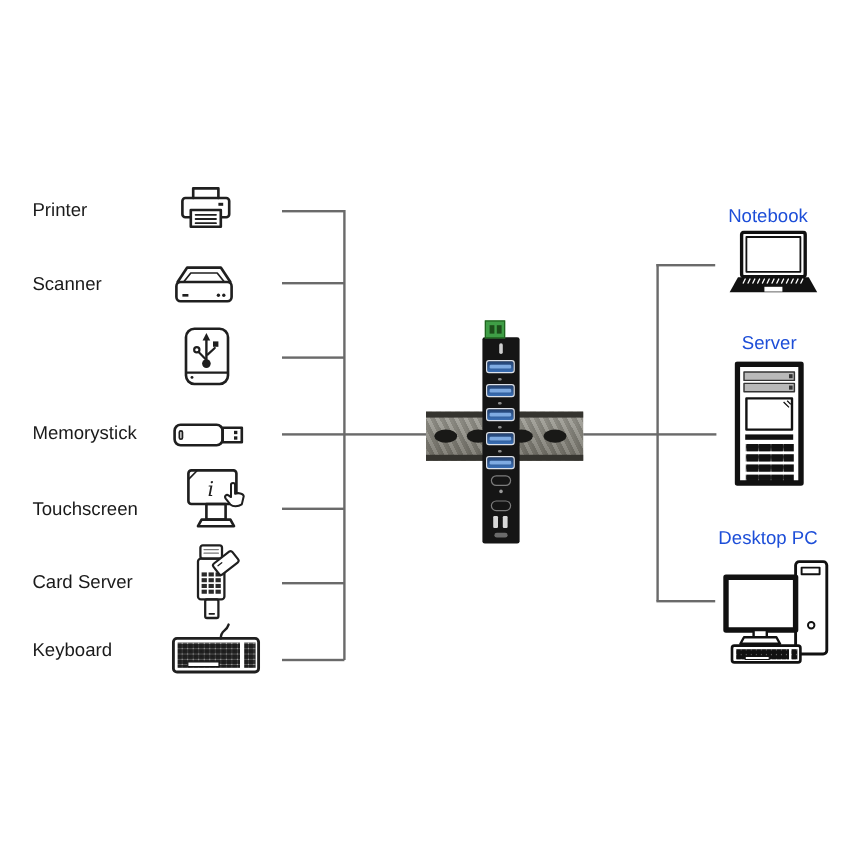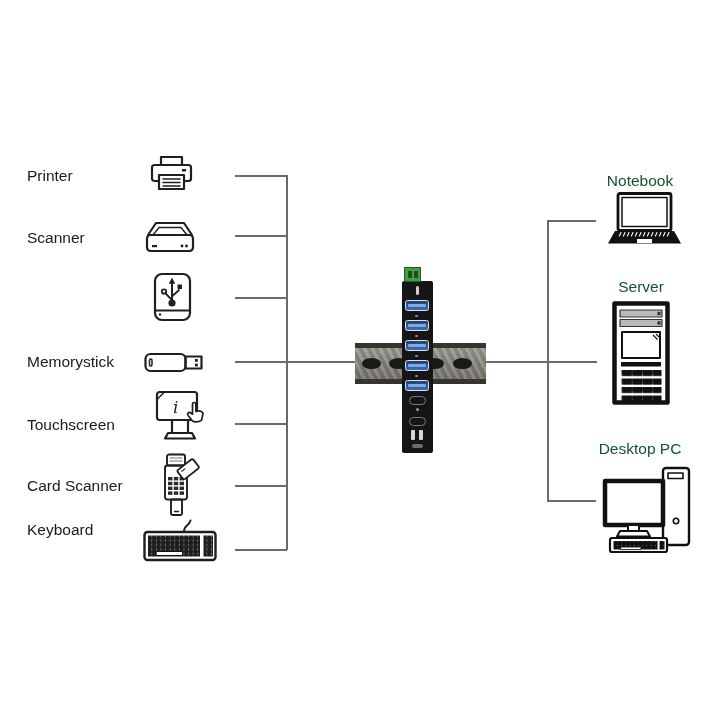--- a/index.html
+++ b/index.html
@@ -1,20 +1,20 @@
 <!DOCTYPE html>
 <html><head>
 <meta charset="utf-8">
 <style>
   html,body{margin:0;padding:0;background:#fff;}
   .canvas{position:relative;width:720px;height:715px;background:#ffffff;overflow:hidden;
           font-family:"Liberation Sans", sans-serif;color:#1a1a1a;padding-left:45px;}
   .lbl{position:absolute;font-size:15.5px;line-height:17px;color:#1a1a1a;white-space:nowrap;}
   .lbl.wrap{white-space:normal;width:118px;}
-  .rlbl{position:absolute;font-size:15.5px;line-height:17px;color:#14532d;width:110px;text-align:center;}
+  .rlbl{position:absolute;font-size:15.5px;line-height:17px;color:#1d4ed8;width:110px;text-align:center;}
   .icon{position:absolute;display:block;}
   .icon svg{display:block;}
   .line{position:absolute;background:#6a6a6a;}
   
   .hub-title{position:absolute;left:332px;top:248px;width:160px;text-align:center;
              font-size:17px;font-weight:bold;letter-spacing:.2px;color:#111;}
   .terminal{position:absolute;left:404px;top:267px;width:17px;height:15px;background:#3f9e46;
             border:1px solid #20631f;box-sizing:border-box;z-index:4;}
   .terminal .slot{position:absolute;top:3px;width:4px;height:7px;background:#1c4d1a;}
   .terminal .slot.s1{left:2.5px;} .terminal .slot.s2{left:9px;}
@@ -60,22 +60,22 @@
 
   <div class="line" style="left:547px;top:220px;width:1.5px;height:281px;"></div>
   <div class="line" style="left:547px;top:220px;width:49px;height:1.5px;"></div>
   <div class="line" style="left:486px;top:361px;width:111px;height:1.5px;"></div>
   <div class="line" style="left:547px;top:500px;width:49px;height:1.5px;"></div>
 
   <div class="lbl" style="left:27px;top:167px;">Printer</div>
   <div class="lbl" style="left:27px;top:229px;">Scanner</div>
   <div class="lbl" style="left:27px;top:353px;">Memorystick</div>
   <div class="lbl" style="left:27px;top:416px;">Touchscreen</div>
-  <div class="lbl" style="left:27px;top:477px;">Card Scanner</div>
-  <div class="lbl" style="left:27px;top:521px;">Keyboard</div>
+  <div class="lbl" style="left:27px;top:477px;">Card Server</div>
+  <div class="lbl" style="left:27px;top:534px;">Keyboard</div>
 
   <span class="icon" style="left:147px;top:155px;">
     <svg width="49" height="42" viewBox="0 0 49 42" fill="none" stroke="#1f1f1f" stroke-width="2.2" stroke-linejoin="round" stroke-linecap="round">
       <path d="M14 10 V2 H35 V10"></path>
       <rect x="5" y="10" width="39" height="16" rx="2.5"></rect>
       <rect x="35" y="14" width="4" height="2.5" fill="#1f1f1f" stroke="none"></rect>
       <rect x="12" y="20" width="25" height="14" fill="#fff"></rect>
       <path d="M16 24 H33 M16 27.5 H33 M16 31 H33" stroke-width="1.5"></path>
     </svg>
   </span>

